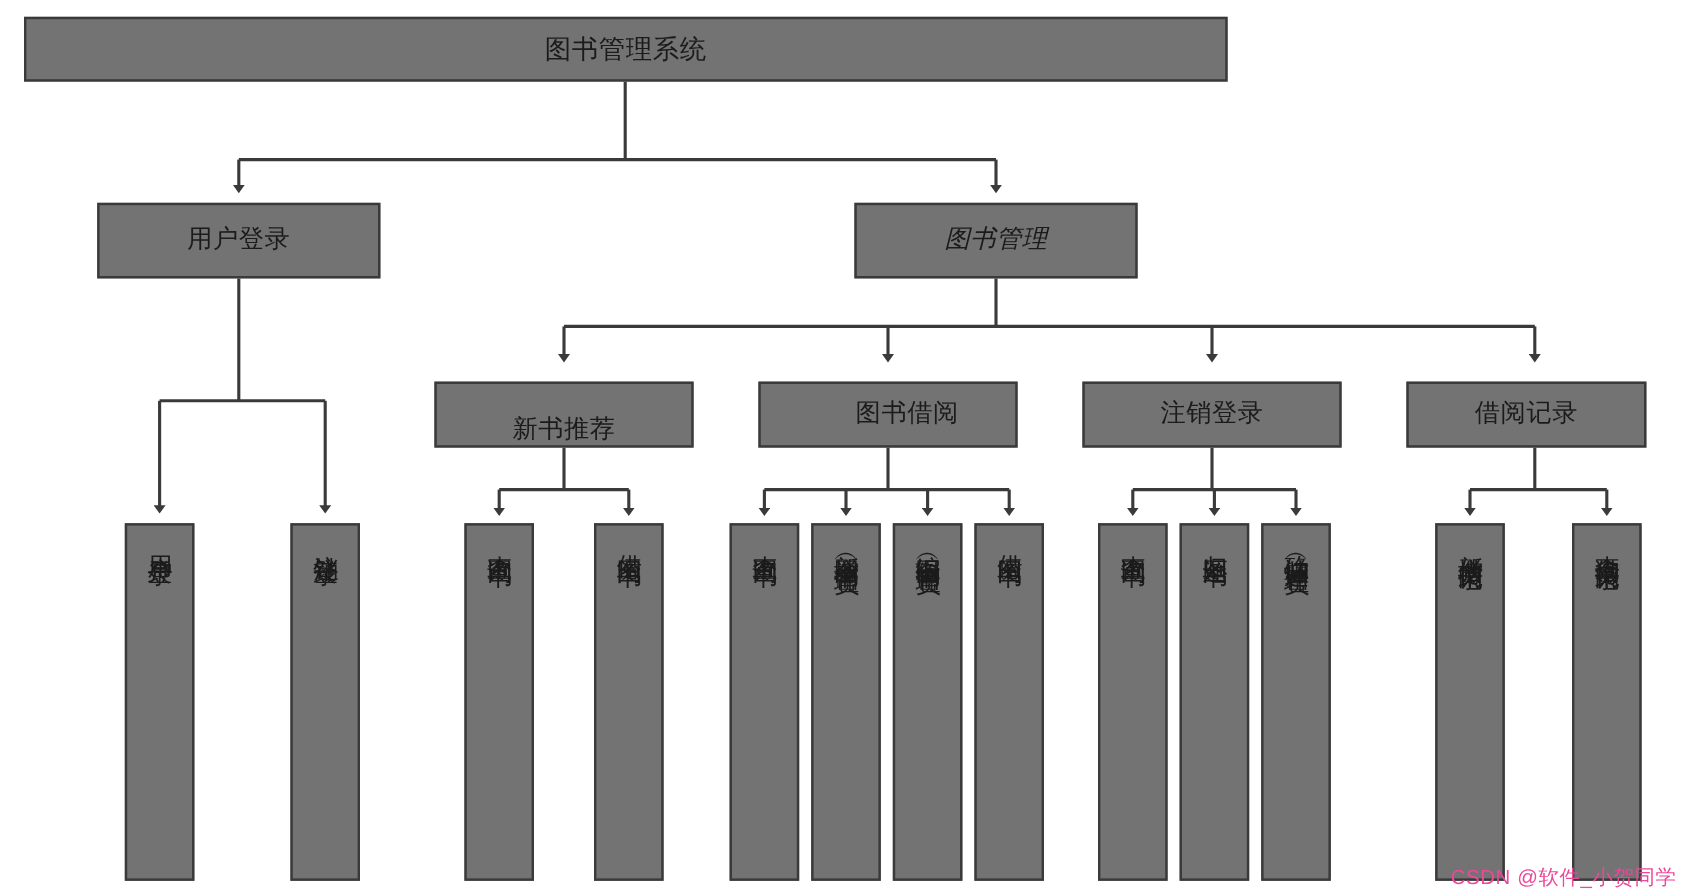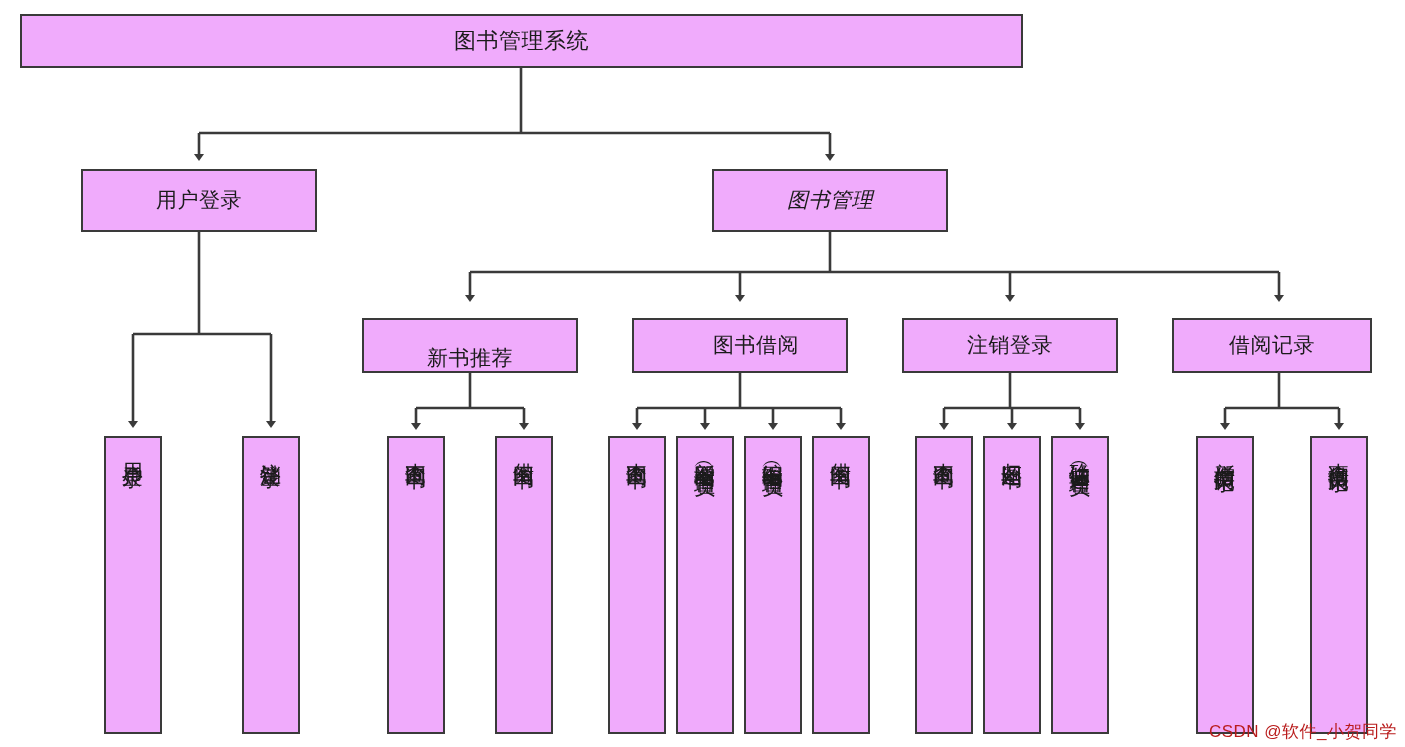--- a/index.html
+++ b/index.html
@@ -19,21 +19,21 @@
   #connectors{
     position:absolute;
     left:0; top:0;
     width:1405px; height:747px;
     pointer-events:none;
   }
   
   .node{
     position:absolute;
     box-sizing:border-box;
-    background:#f0abfc;
+    background:#737373;
     border:2px solid #3a3a3a;
     display:flex;
     align-items:center;
     justify-content:center;
     color:#1b1b1b;
   }
   .node .lbl{
     display:block;
     text-align:center;
     line-height:1.18;
@@ -59,21 +59,21 @@
     line-height:1.0;
     letter-spacing:2px;
     white-space:normal;
   }
   
   #watermark{
     position:absolute;
     right:8px;
     bottom:4px;
     font-size:17px;
-    color:#b91c1c;
+    color:#ec4899;
     letter-spacing:.5px;
     white-space:nowrap;
     user-select:none;
   }
 </style>
 </head>
 <body>
 
 <div id="canvas">
 

